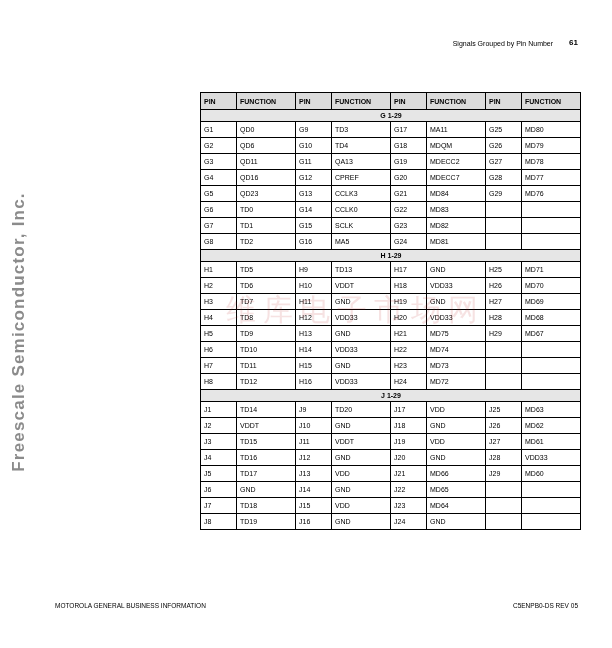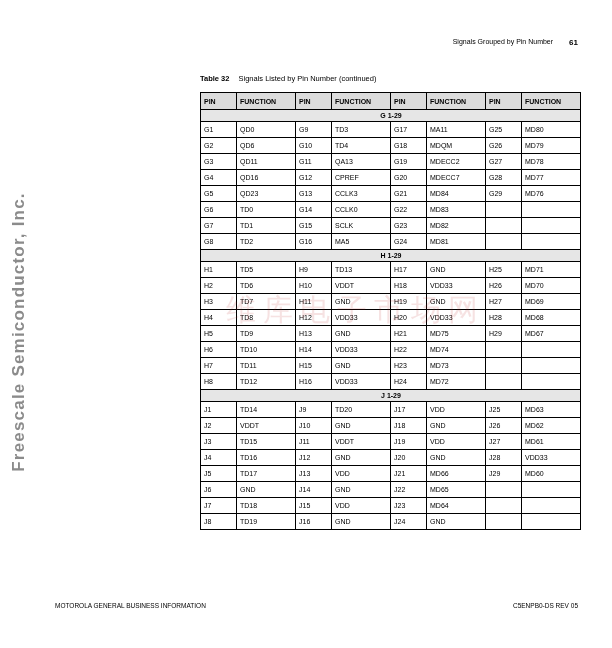--- a/index.html
+++ b/index.html
@@ -5,21 +5,21 @@
   * { box-sizing: border-box; }
   html,body { margin:0; padding:0; background:#ffffff; }
   .page {
     position:relative; width:612px; height:648px; background:#ffffff;
     font-family:"Liberation Sans", sans-serif; color:#000; overflow:hidden;
   }
 
   
   .running-header {
     position:absolute; top:38px; right:34px;
-    font-size:7px; display:flex; align-items:flex-start;
+    font-size:7px; display:flex; align-items:flex-end;
   }
   .running-header .ptitle { font-size:7px; }
   .running-header .pnum { font-weight:bold; font-size:8px; margin-left:16px; }
 
   
   .table-caption {
     position:absolute; left:200px; top:74px; font-size:7.5px;
     white-space:nowrap;
   }
   .table-caption .cap-label { font-weight:bold; margin-right:9px; }
@@ -72,23 +72,20 @@
 
 <div class="page">
 
   <div class="running-header">
     <span class="ptitle">Signals Grouped by Pin Number</span>
     <span class="pnum">61</span>
   </div>
 
   <div class="sidebar-text">Freescale Semiconductor, Inc.</div>
 
-  <div class="table-caption">
-    <span class="cap-label">Table 32</span><span>Signals Listed by Pin Number (continued)</span>
-  </div>
 
   <table class="pin-table">
     <colgroup>
         <col class="pin-col">
         <col class="func-col">
         <col class="pin-col">
         <col class="func-col">
         <col class="pin-col">
         <col class="func-col">
         <col class="pin-col">

